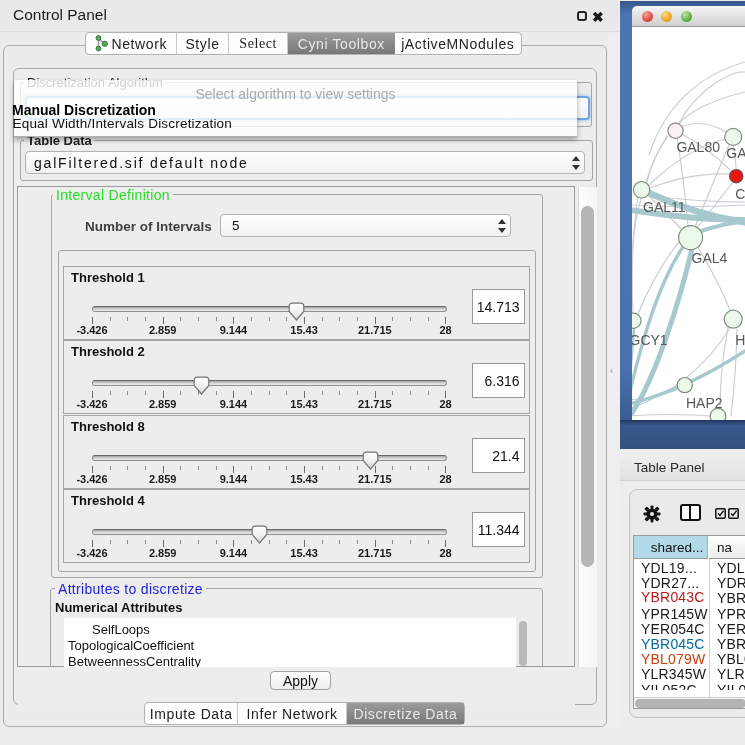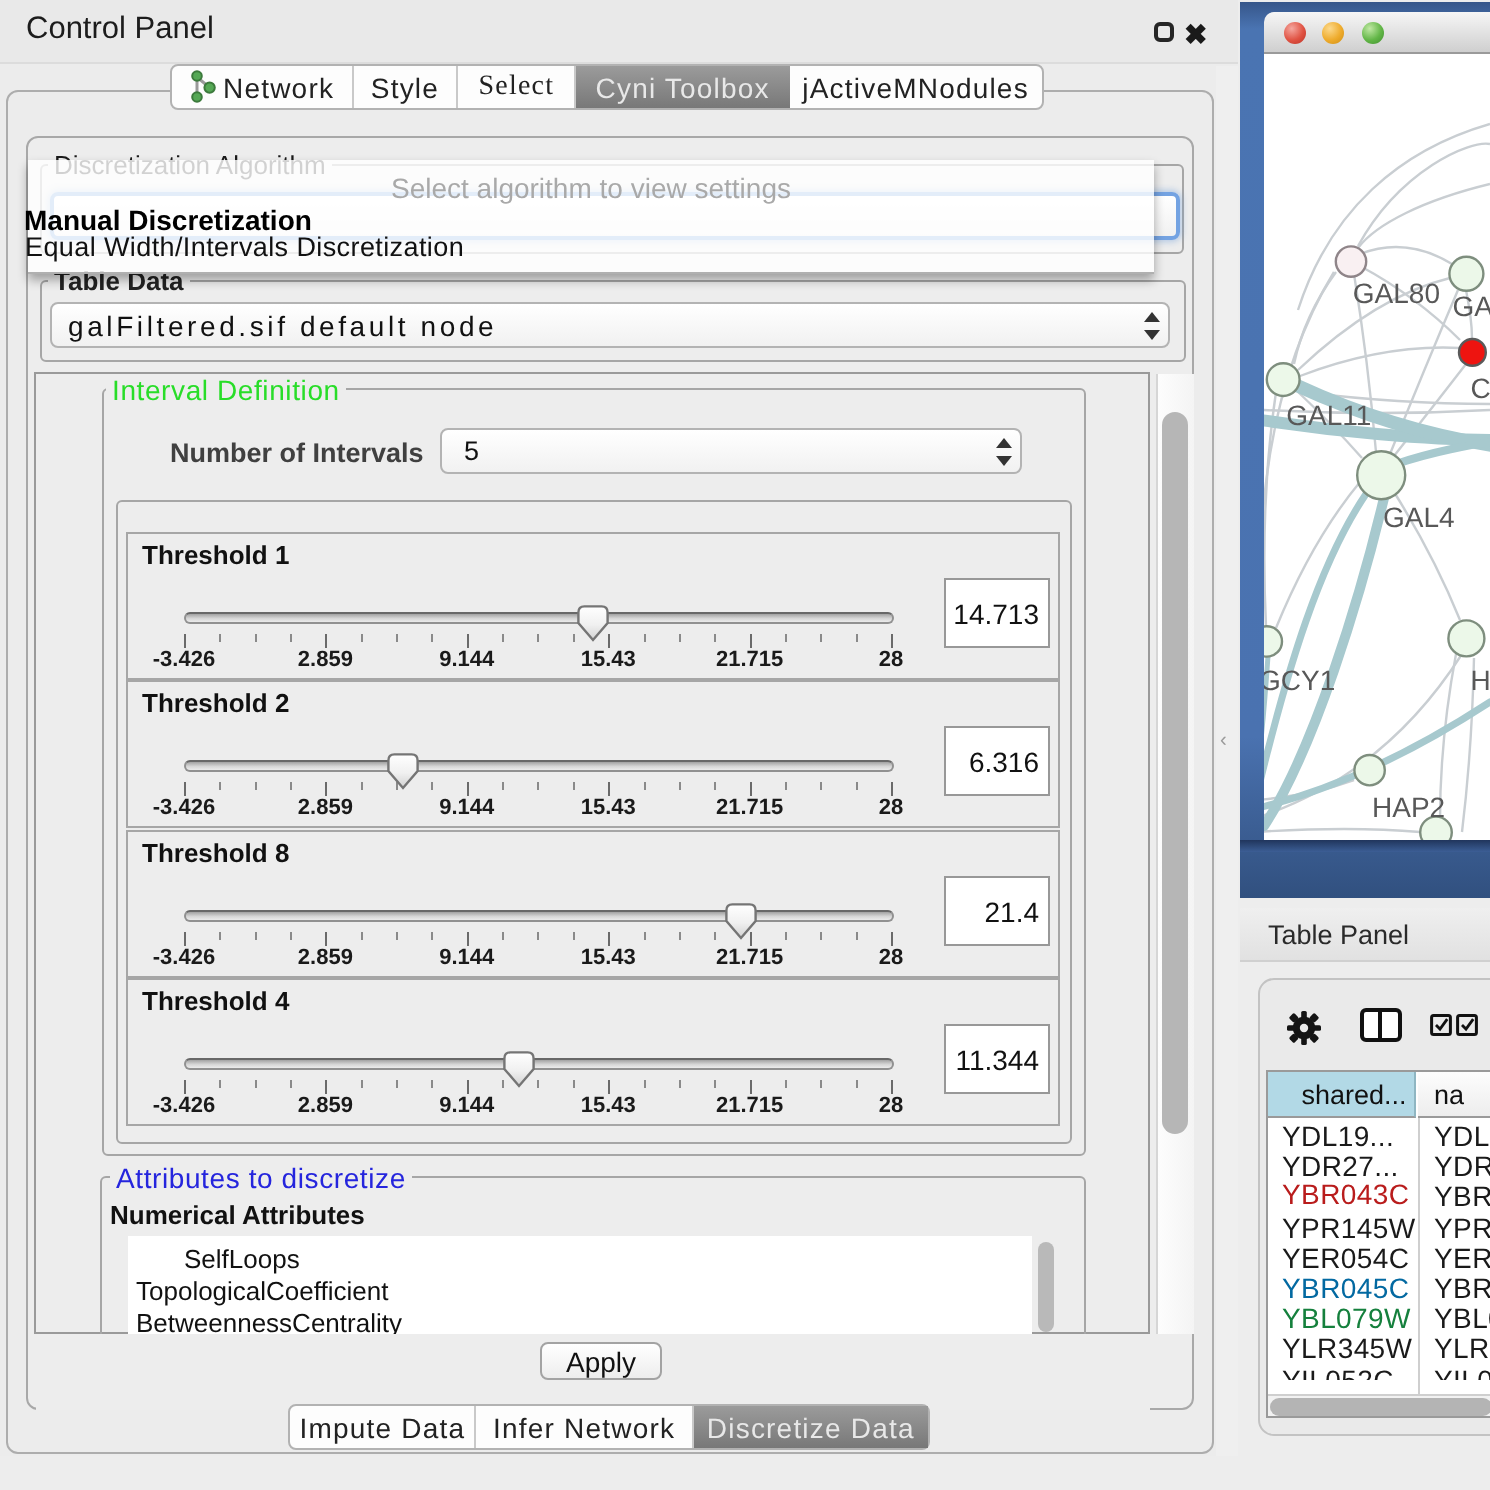--- a/index.html
+++ b/index.html
@@ -358,21 +358,21 @@
 <div style="position:absolute; left:7px; top:39.2px; font-size:14px; letter-spacing:0.2px; color:#1a1a1a;">YDR27...</div>
 <div style="position:absolute; left:83px; top:39.2px; font-size:14px; letter-spacing:0.2px; color:#1a1a1a;">YDR2</div>
 <div style="position:absolute; left:7px; top:53px; font-size:14px; letter-spacing:0.2px; color:#b91c1c;">YBR043C</div>
 <div style="position:absolute; left:83px; top:54.4px; font-size:14px; letter-spacing:0.2px; color:#1a1a1a;">YBR0</div>
 <div style="position:absolute; left:7px; top:69.6px; font-size:14px; letter-spacing:0.2px; color:#1a1a1a;">YPR145W</div>
 <div style="position:absolute; left:83px; top:69.6px; font-size:14px; letter-spacing:0.2px; color:#1a1a1a;">YPR1</div>
 <div style="position:absolute; left:7px; top:84.8px; font-size:14px; letter-spacing:0.2px; color:#1a1a1a;">YER054C</div>
 <div style="position:absolute; left:83px; top:84.8px; font-size:14px; letter-spacing:0.2px; color:#1a1a1a;">YER0</div>
 <div style="position:absolute; left:7px; top:100.0px; font-size:14px; letter-spacing:0.2px; color:#0369a1;">YBR045C</div>
 <div style="position:absolute; left:83px; top:100.0px; font-size:14px; letter-spacing:0.2px; color:#1a1a1a;">YBR0</div>
-<div style="position:absolute; left:7px; top:115.2px; font-size:14px; letter-spacing:0.2px; color:#15803d;">YBL079W</div>
+<div style="position:absolute; left:7px; top:115.2px; font-size:14px; letter-spacing:0.2px; color:#c2410c;">YBL079W</div>
 <div style="position:absolute; left:83px; top:115.2px; font-size:14px; letter-spacing:0.2px; color:#1a1a1a;">YBL0</div>
 <div style="position:absolute; left:7px; top:130.4px; font-size:14px; letter-spacing:0.2px; color:#1a1a1a;">YLR345W</div>
 <div style="position:absolute; left:83px; top:130.4px; font-size:14px; letter-spacing:0.2px; color:#1a1a1a;">YLR3</div>
 <div style="position:absolute; left:7px; top:145.6px; font-size:14px; letter-spacing:0.2px; color:#1a1a1a;">YIL052C</div>
 <div style="position:absolute; left:83px; top:145.6px; font-size:14px; letter-spacing:0.2px; color:#1a1a1a;">YIL0</div>
 <div style="position:absolute; left:74.5px; top:23px; width:1px; height:138px; background:#cfcfcf;"></div>
 <div style="position:absolute; left:0; top:154px; width:74px; height:7px; background:#fff;"></div>
 <div style="position:absolute; left:76px; top:154px; width:36px; height:7px; background:#fff;"></div>
 <div style="position:absolute; left:0; top:161px; width:112px; height:13px; background:#f2f2f2; border-top:1px solid #cfcfcf;"></div>
 <div style="position:absolute; left:1px; top:163px; width:111px; height:9px; background:#b4b4b4; border-radius:4.5px;"></div>

